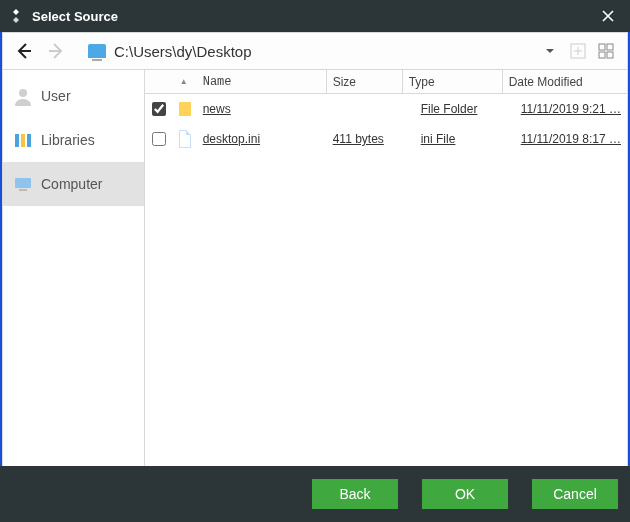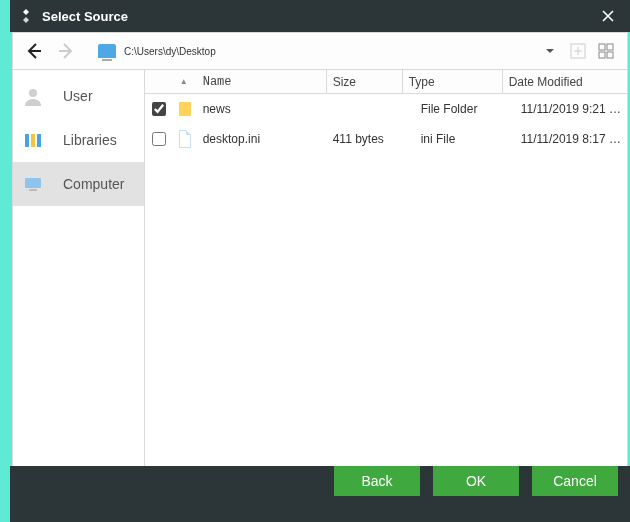--- a/index.html
+++ b/index.html
@@ -8,24 +8,23 @@
     font-size: 13px;
     background: #2c3538;
     width: 630px;
     height: 522px;
     overflow: hidden;
     color: #333;
   }
   .window {
     width: 630px;
     height: 522px;
-    background: #5eead4;
+    background: #1d4ed8;
     display: flex;
     flex-direction: column;
-    padding-left: 10px;
   }
   .titlebar {
     height: 32px;
     background: #2c3538;
     display: flex;
     align-items: center;
     padding: 0 8px;
     color: #fff;
   }
   .titlebar .app-icon {
@@ -76,21 +75,21 @@
     position: relative;
     margin-right: 8px;
   }
   .path-area .pc-icon::after {
     content: "";
     position: absolute;
     bottom: -3px; left: 4px;
     width: 10px; height: 2px;
     background: #aaa;
   }
-  .path-text { color: #333; font-size: 10px; }
+  .path-text { color: #333; font-size: 15px; }
   .tool-icons {
     display: flex;
     align-items: center;
     gap: 10px;
     padding-right: 6px;
   }
   .tool-icons .ti {
     width: 18px; height: 18px;
     display: flex; align-items: center; justify-content: center;
     color: #666;
@@ -110,21 +109,21 @@
     width: 142px;
     background: #fff;
     border-right: 1px solid #d9d9d9;
     padding-top: 4px;
   }
   .side-item {
     height: 44px;
     display: flex;
     align-items: center;
     padding: 0 10px;
-    gap: 20px;
+    gap: 8px;
     color: #555;
     font-size: 14px;
     cursor: pointer;
   }
   .side-item.active { background: #e2e2e2; }
   .side-icon { width: 20px; height: 20px; display: flex; align-items:center; justify-content:center; }
   .file-area {
     flex: 1;
     display: flex;
     flex-direction: column;
@@ -158,20 +157,21 @@
     font-size: 8px;
     color: #888;
   }
   .rows { flex: 1; }
   .row {
     height: 30px;
     display: flex;
     align-items: center;
     font-size: 12px;
     color: #333;
+    text-decoration: underline;
   }
   .row.selected { background: #bfbfbf; color: #fff; }
   .row .cell { padding: 0 6px; white-space: nowrap; overflow: hidden; text-overflow: ellipsis; }
   .cell.check { width: 28px; display:flex; align-items:center; justify-content:center; }
   .cell.icon { width: 24px; display:flex; align-items:center; justify-content:center; }
   .cell.name { width: 130px; }
   .cell.size { width: 76px; }
   .cell.type { width: 100px; margin-left: 12px; }
   .cell.date { flex: 1; }
   input[type=checkbox] {
@@ -207,23 +207,24 @@
     border-top: 5px solid #fff;
   }
   .file-glyph.sel {
     background:#eaf3fb;
     border-color:#b0c9e6;
   }
   .footer {
     height: 56px;
     background: #2c3538;
     display: flex;
+    align-items: center;
     justify-content: flex-end;
     padding: 0 12px;
-    gap: 13px;
+    gap: 24px;
   }
   .btn {
     min-width: 86px;
     height: 30px;
     background: #3fa83f;
     color: #fff;
     border: none;
     font-size: 14px;
     cursor: pointer;
     display:flex; align-items:center; justify-content:center;

